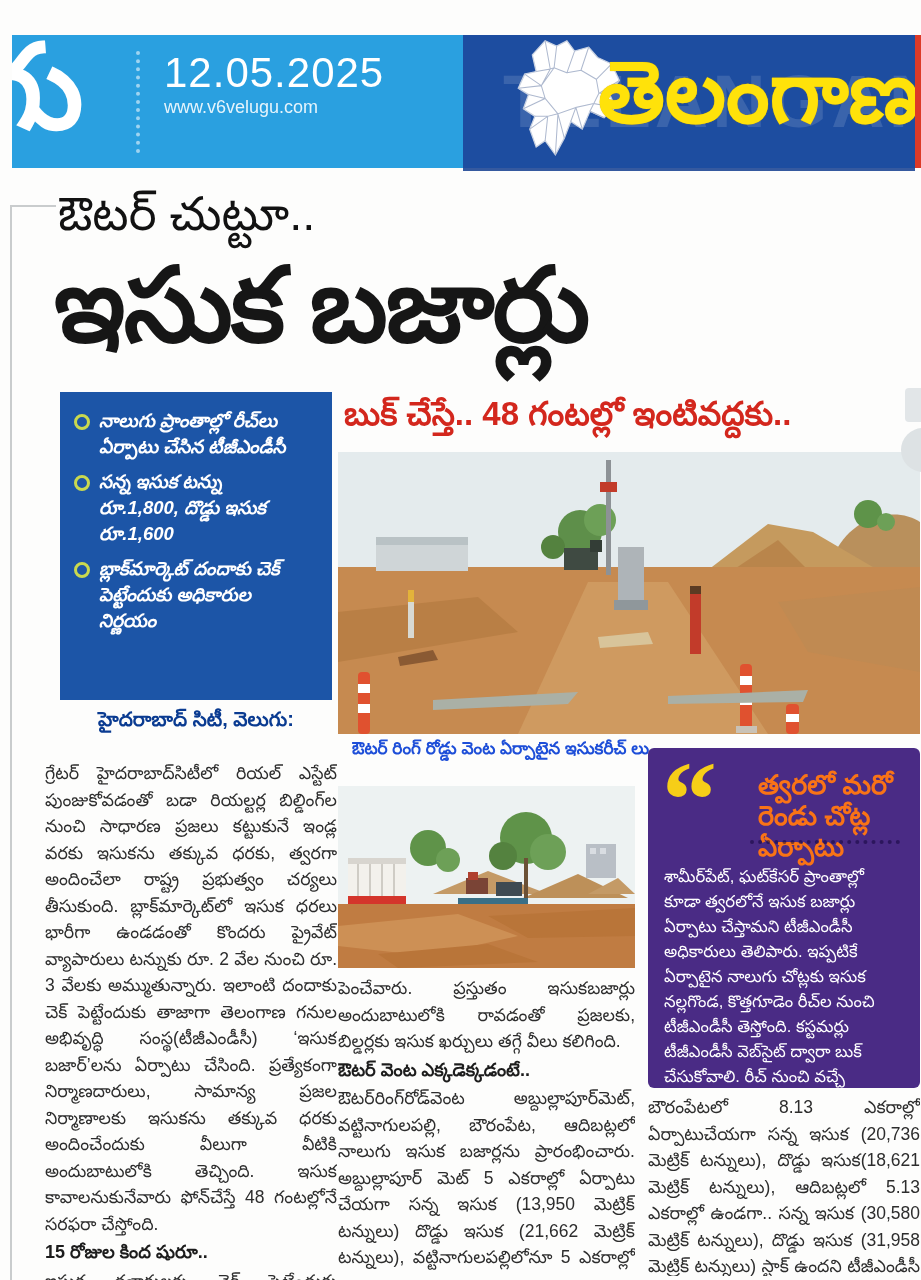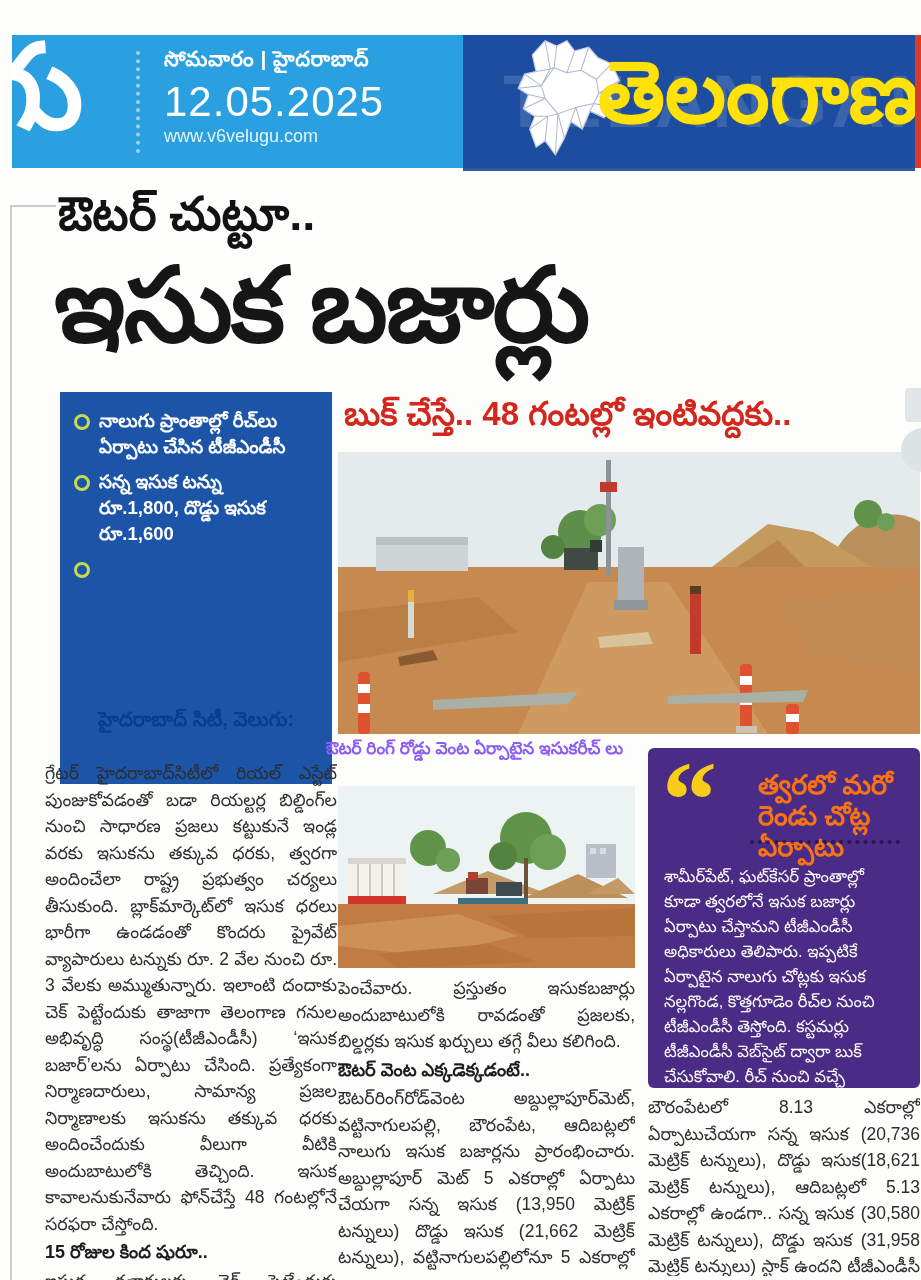--- a/index.html
+++ b/index.html
@@ -39,38 +39,38 @@
   }
   .section-title{
     position:absolute;left:135px;top:10px;font-size:86px;font-weight:800;
     color:#ffe20a;white-space:nowrap;line-height:1.1;
     text-shadow:0 0 1px #c99b00;
   }
   .red-sliver{position:absolute;left:915px;top:35px;width:6px;height:133px;background:#dc3a28;}
 
   
   .kicker{
-    position:absolute;left:58px;top:186px;font-size:47px;font-weight:700;color:#121212;
+    position:absolute;left:58px;top:186px;font-size:47px;font-weight:400;color:#121212;
     white-space:nowrap;
     text-align:center;
   }
   .main-headline{
     position:absolute;left:54px;top:240px;font-size:104px;font-weight:800;color:#161616;
     white-space:nowrap;letter-spacing:-2px;line-height:1.25;
   }
   .sub-headline{
     position:absolute;left:344px;top:395px;font-size:33px;font-weight:700;color:#d3271d;
     white-space:nowrap;
     text-align:center;
   }
 
   
   .hl-box{
-    position:absolute;left:60px;top:392px;width:272px;height:392px;
-    background:#1c55a7;padding:16px 28px 10px 14px;box-sizing:border-box;overflow:hidden;
+    position:absolute;left:60px;top:392px;width:272px;height:308px;
+    background:#1c55a7;padding:16px 28px 10px 14px;box-sizing:border-box;overflow:hidden;font-style:italic;
   }
   .hl-item{display:flex;align-items:flex-start;margin-bottom:9px;}
   .hl-bullet{
     flex:none;width:10px;height:10px;border:3.5px solid #c9d94f;border-radius:50%;
     margin:6px 9px 0 0;background:transparent;
   }
   .hl-text{color:#ffffff;font-weight:700;font-size:18.5px;line-height:26px;}
 
   
   .dateline{
@@ -82,22 +82,22 @@
   }
   .col-left{position:absolute;left:45px;top:740px;width:292px;height:530px;overflow:hidden;margin-top:20px;}
   .col-mid{position:absolute;left:338px;top:975px;width:297px;height:300px;overflow:hidden;}
   .col-right{position:absolute;left:648px;top:1094px;width:272px;height:182px;overflow:hidden;}
   .subhead{font-weight:800;color:#1c1c1c;font-size:18px;margin:2px 0 2px 0;}
 
   
   .photo1{position:absolute;left:338px;top:452px;width:582px;height:282px;overflow:hidden;}
   .photo2{position:absolute;left:338px;top:786px;width:297px;height:182px;overflow:hidden;}
   .caption{
-    position:absolute;left:326px;top:739px;width:480px;
-    color:#8b5cf6;font-weight:800;font-size:17px;
+    position:absolute;left:352px;top:739px;width:480px;
+    color:#1d4ed8;font-weight:800;font-size:17px;
   }
 
   
   .quote-box{
     position:absolute;left:648px;top:748px;width:272px;height:340px;
     background:#4a2b85;border-radius:6px;box-sizing:border-box;overflow:hidden;
   }
   .quote-glyph{
     position:absolute;left:14px;top:-14px;font-size:110px;line-height:1.2;
     color:#f6ce18;font-family:"Liberation Serif",serif;font-weight:bold;
@@ -124,21 +124,20 @@
 
 <div class="page">
 
   <div class="edge-v"></div>
   <div class="edge-h"></div>
 
   <div class="band-light">
     <div class="logo-frag">గు</div>
     <div class="dotted-sep"></div>
     <div class="mast-text">
-      <div class="day-city">సోమవారం | హైదరాబాద్</div>
       <div class="mast-date">12.05.2025</div>
       <div class="mast-site">www.v6velugu.com</div>
     </div>
   </div>
 
   <div class="band-dark">
     <div class="bg-text">TELANGANA</div>
     <div class="map-wrap">
       <svg width="165" height="128" viewBox="0 0 100 100">
         <path d="M38,3 L47,7 L55,3 L61,11 L72,8 L79,16 L90,21 L96,34 L88,44 L93,55 L84,63 L73,58 L67,72 L58,66 L53,79 L46,92 L38,81 L31,86 L26,72 L30,62 L21,56 L25,45 L17,40 L22,29 L31,27 L28,14 Z" fill="#ffffff" stroke="#c9d2e2" stroke-width="1"></path>
@@ -157,20 +156,21 @@
     <div class="hl-item">
       <span class="hl-bullet"></span>
       <span class="hl-text">నాలుగు ప్రాంతాల్లో రీచ్‌లు ఏర్పాటు చేసిన టీజీఎండీసీ</span>
     </div>
     <div class="hl-item">
       <span class="hl-bullet"></span>
       <span class="hl-text">సన్న ఇసుక టన్ను రూ.1,800, దొడ్డు ఇసుక రూ.1,600</span>
     </div>
     <div class="hl-item">
       <span class="hl-bullet"></span>
+      <span class="hl-text">బ్లాక్‌మార్కెట్ దందాకు చెక్ పెట్టేందుకు అధికారుల నిర్ణయం</span>
     </div>
   </div>
 
   <div class="dateline">హైదరాబాద్ సిటీ, వెలుగు:</div>
 
   <div class="col-left body-text">
     <div>గ్రేటర్ హైదరాబాద్‌సిటీలో రియల్ ఎస్టేట్ పుంజుకోవడంతో బడా రియల్టర్ల బిల్డింగ్‌ల నుంచి సాధారణ ప్రజలు కట్టుకునే ఇండ్ల వరకు ఇసుకను తక్కువ ధరకు, త్వరగా అందించేలా రాష్ట్ర ప్రభుత్వం చర్యలు తీసుకుంది. బ్లాక్‌మార్కెట్‌లో ఇసుక ధరలు భారీగా ఉండడంతో కొందరు ప్రైవేట్ వ్యాపారులు టన్నుకు రూ. 2 వేల నుంచి రూ. 3 వేలకు అమ్ముతున్నారు. ఇలాంటి దందాకు చెక్ పెట్టేందుకు తాజాగా తెలంగాణ గనుల అభివృద్ధి సంస్థ(టీజీఎండీసీ) ‘ఇసుక బజార్’లను ఏర్పాటు చేసింది. ప్రత్యేకంగా నిర్మాణదారులు, సామాన్య ప్రజల నిర్మాణాలకు ఇసుకను తక్కువ ధరకు అందించేందుకు వీలుగా వీటికి అందుబాటులోకి తెచ్చింది. ఇసుక కావాలనుకునేవారు ఫోన్‌చేస్తే 48 గంటల్లోనే సరఫరా చేస్తోంది.</div>
     <div class="subhead">15 రోజుల కింద షురూ..</div>
     <div>ఇసుక దళారులకు చెక్ పెట్టేందుకు టీజీఎండీసీ పకడ్బందీ చర్యలు చేపట్టింది. ఇందుకు 15 రోజుల కింద ఔటర్ రింగ్ రోడ్డు (ఓఆర్ఆర్) చుట్టూ నాలుగు ఇసుక బజార్లను ప్రారంభించింది. ఆయా ప్రాంతాల్లో ప్రస్తుతం 1,78,000 మెట్రిక్ టన్నుల ఇసుక అందుబాటులో ఉందని అధికారులు తెలిపారు. సన్న ఇసుక రూ.1,800(మెట్రిక్ టన్ను), దొడ్డు ఇసుక రూ.1,600 (మెట్రిక్ టన్ను) ధరను నిర్ణయించారు. దీంతో బిల్డర్లు, ప్రజలు కొనుగోలుకు ఎక్కువగా ఆసక్తి చూపుతున్నారు. గతంలో ఇసుకను వేరే జిల్లాల నుంచి లారీల్లో తెప్పించుకునేవారు. డిమాండ్‌ను బట్టి వ్యాపారులు ధరలు కూడా</div>
   </div>

